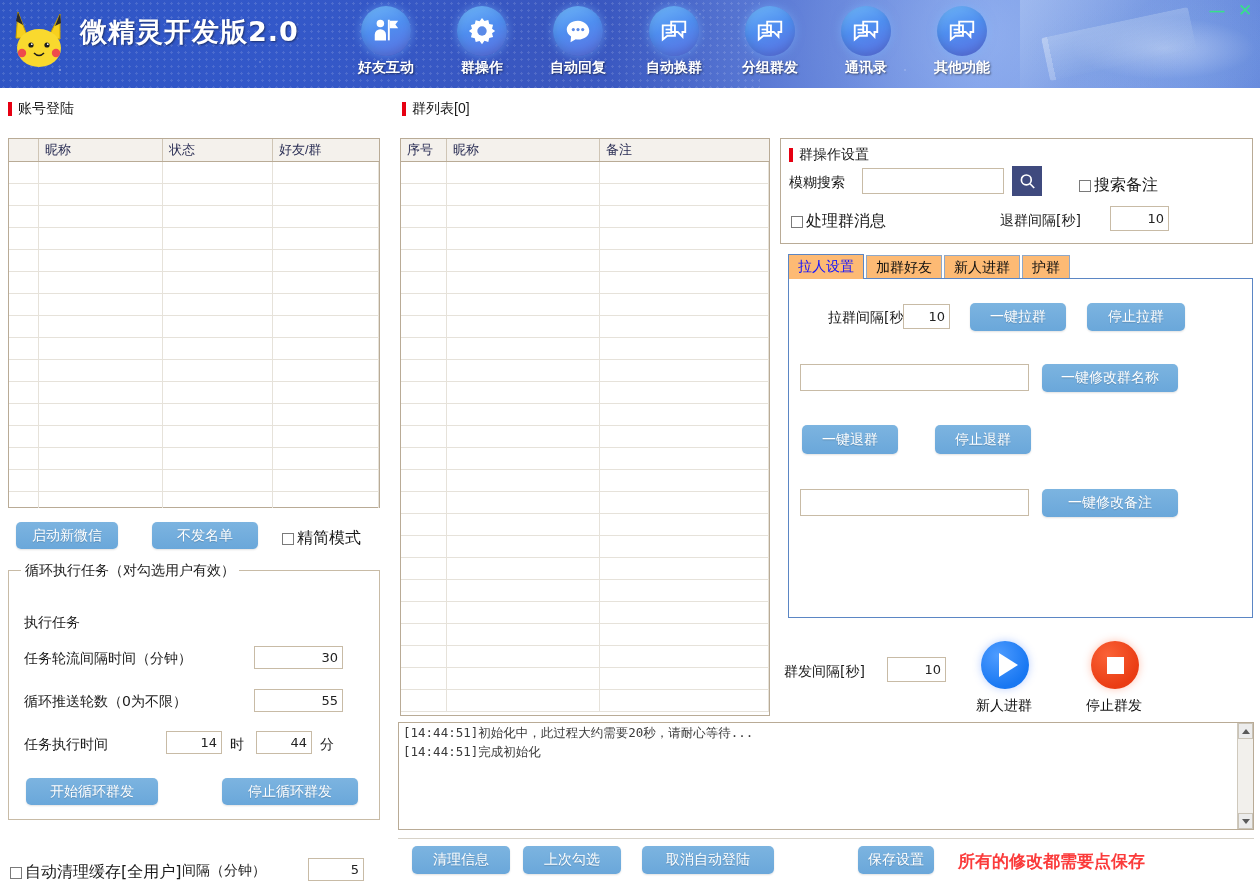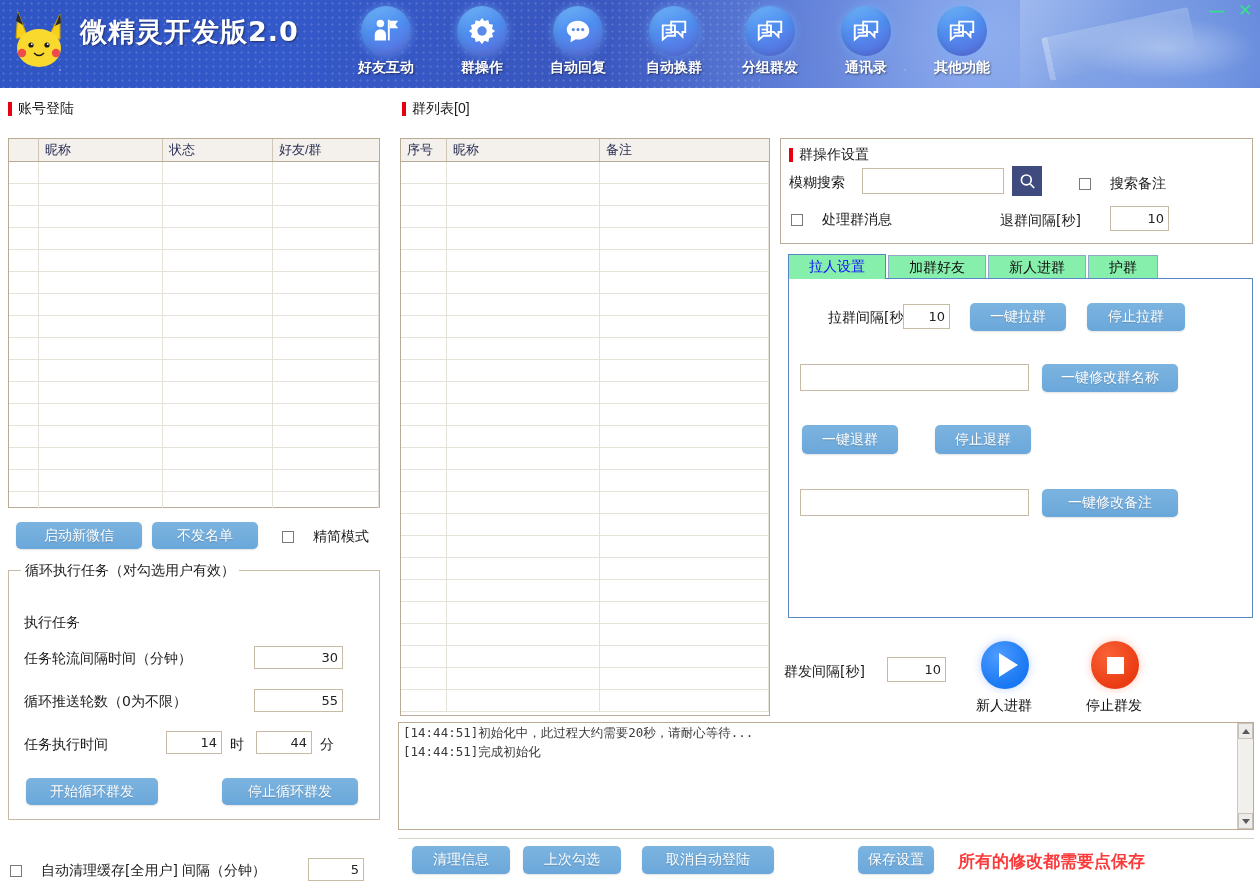--- a/index.html
+++ b/index.html
@@ -108,21 +108,21 @@
   }
 
   
   .tbox {
     background: #fff; border: 1px solid #c8bba6; font-size: 13px;
     font-family: "DejaVu Sans","Liberation Sans", sans-serif; color: #222;
     padding: 0 4px; outline: none;
   }
   .tbox.num { text-align: right; }
   .lbl { position: absolute; font-size: 14px; color: #1a1a1a; font-family: "DejaVu Sans","Liberation Sans", sans-serif; }
-  .chk { position: absolute; display: flex; align-items: center; gap: 19px; font-size: 14px; cursor: pointer;
+  .chk { position: absolute; display: flex; align-items: center; gap: 3px; font-size: 16px; cursor: pointer;
          font-family: "DejaVu Sans","Liberation Sans", sans-serif; }
   .chk .box { width: 12px; height: 12px; border: 1px solid #7a7a7a; background: #fff; display:inline-block; }
 
   
   .groupbox { position: absolute; border: 1px solid #c8bba6; }
   .groupbox > .gb-title {
     position: absolute; top: -9px; left: 12px; background: #fff; padding: 0 4px;
     font-size: 14px; color: #1a1a1a; font-family: "DejaVu Sans","Liberation Sans", sans-serif;
   }
 
@@ -132,22 +132,22 @@
                   font-family:"DejaVu Sans","Liberation Sans",sans-serif; background:#dcdcdc;}
   .combo .carrow { width:22px; background:#f0f0f0; border-left:1px solid #b5a895; display:flex;
                    align-items:center; justify-content:center; }
   .combo .carrow i { width:0;height:0;border-left:5px solid transparent;border-right:5px solid transparent;
                      border-top:6px solid #1b1b1b; display:block;}
 
   
   .panel { position:absolute; border:1px solid #b9ab96; background:#fff; }
   .tabstrip { position:absolute; display:flex; align-items:flex-end; height:25px; }
   .tab {
-    height:24px; padding:0 20px; display:flex; align-items:center; font-size:14px;
-    background:#86efac; border:1px solid #8fa8c8; border-bottom:none;
+    height:24px; padding:0 9px; display:flex; align-items:center; font-size:14px;
+    background:#fdba74; border:1px solid #8fa8c8; border-bottom:none;
     margin-right:2px; color:#111; cursor:pointer;
     font-family:"DejaVu Sans","Liberation Sans",sans-serif;
   }
   .tab.active { color:#1414ff; border-color:#5b86c4; position:relative; z-index:3; height:25px; }
   .tabpanel { position:absolute; border:1px solid #5b86c4; background:#fff; }
 
   .circlebtn { position:absolute; width:48px; height:48px; border-radius:50%; display:flex;
                align-items:center; justify-content:center; cursor:pointer;
                box-shadow:0 0 9px rgba(60,120,255,.35); }
   .circlebtn.play { background: radial-gradient(circle at 35% 30%, #4e9cff, #1877f2 70%); }
@@ -398,21 +398,21 @@
         </div>
         <div class="grid-row">
           <div class="gc" style="width: 30px;"></div>
           <div class="gc" style="width: 124px;"></div>
           <div class="gc" style="width: 110px;"></div>
           <div class="gc" style="width: 106px;"></div>
         </div>
       </div>
   </div>
 
-  <div class="btn" style="position:absolute; left:16px; top:522px; width:126px; height:27px;">启动新微信</div>
+  <div class="btn" style="position:absolute; left:16px; top:522px; width:102px; height:27px;">启动新微信</div>
   <div class="btn" style="position:absolute; left:152px; top:522px; width:106px; height:27px;">不发名单</div>
 
   <div class="chk" style="left:282px; top:528px;">
     <span class="box"></span>
     <span>精简模式</span>
   </div>
 
   <div class="groupbox" style="left:8px; top:570px; width:372px; height:250px;">
     <div class="gb-title">循环执行任务（对勾选用户有效）</div>
   </div>

